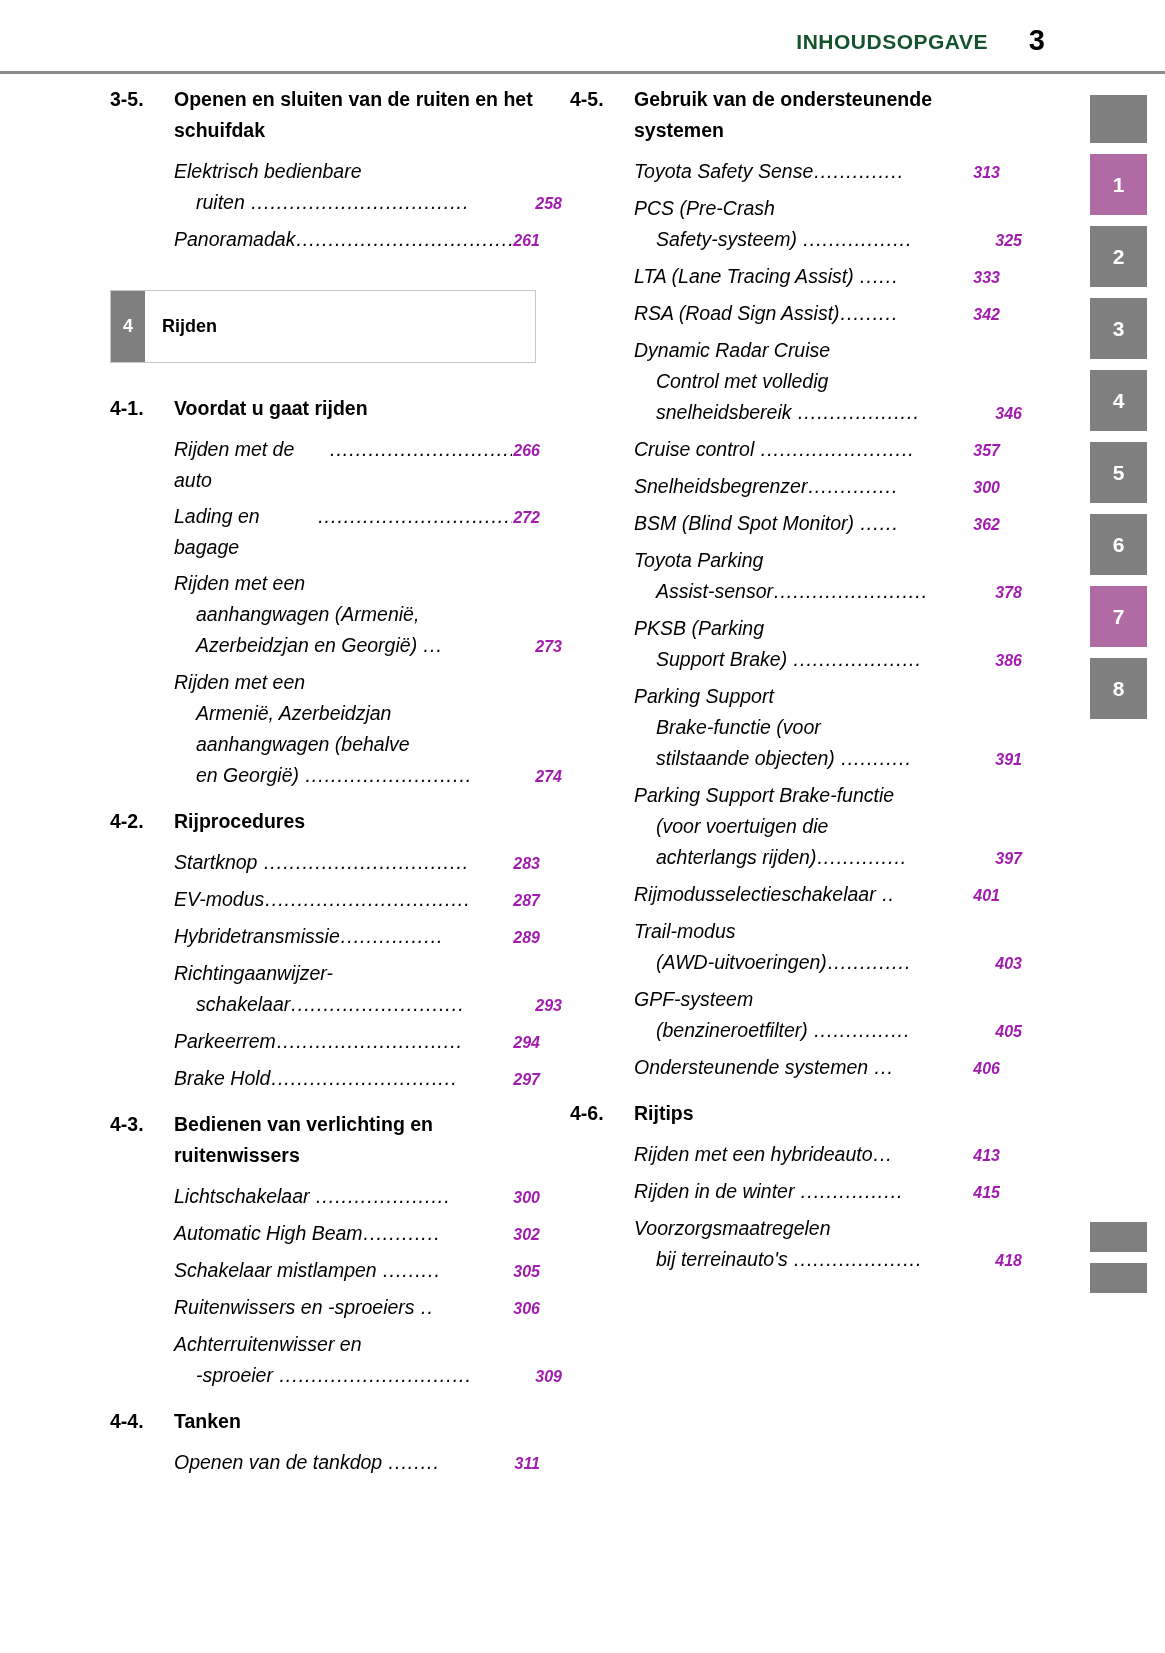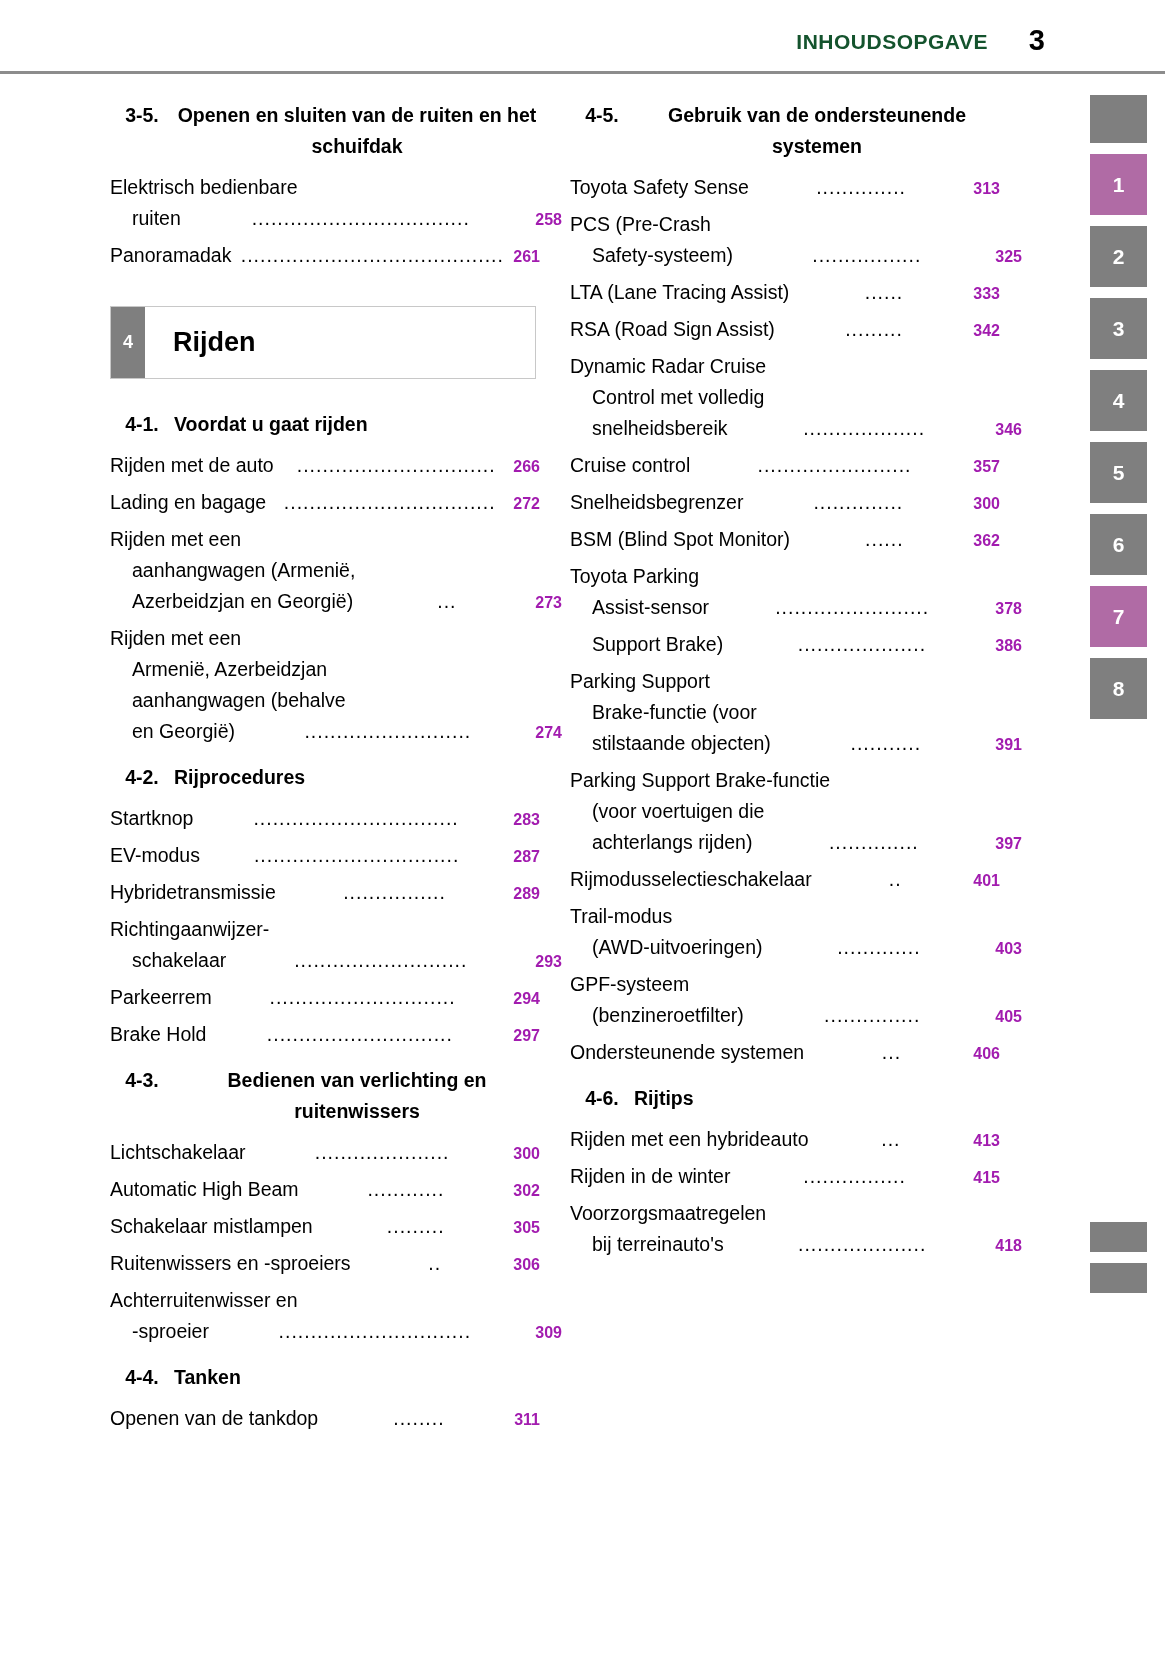--- a/index.html
+++ b/index.html
@@ -87,23 +87,22 @@
   }
   .tab-small {
     width: 57px;
     height: 30px;
     margin-bottom: 11px;
     background: #7f7f7f;
   }
   
   .col {
     position: absolute;
-    top: 100px;
+    top: 84px;
     width: 430px;
-    text-align: center;
   }
   .col-left { left: 110px; }
   .col-right { left: 570px; }
 
   
   .sec {
     display: flex;
     margin-bottom: 10px;
     margin-top: 14px;
   }
@@ -117,23 +116,25 @@
   }
   .sec-title {
     font-size: 19.5px;
     font-weight: bold;
     line-height: 31px;
   }
 
   
   .entry {
     position: relative;
+    margin-left: 64px;
     margin-bottom: 5px;
     font-size: 19.5px;
     line-height: 31px;
+    font-style: italic;
   }
   .entry-line {
     display: flex;
     align-items: baseline;
     width: 100%;
   }
   .entry-label {
     white-space: pre-wrap;
   }
   .dots {
@@ -169,22 +170,22 @@
     font-size: 18px;
     font-weight: bold;
     display: flex;
     align-items: center;
     justify-content: center;
   }
   .chapter-name {
     flex: 1 1 auto;
     display: flex;
     align-items: center;
-    padding-left: 28px;
-    font-size: 27px;
+    padding-left: 17px;
+    font-size: 18px;
     font-weight: bold;
     background: #ffffff;
   }
 </style>
 </head>
 <body>
 
 <div class="page">
 
   <div class="header">
@@ -488,20 +489,23 @@
           <span class="entry-label">Toyota Parking</span>
         </div>
       <div class="entry-line cont-indent">
         <span class="entry-label">Assist-sensor</span>
         <span class="dots">........................</span>
         <span class="pg">378</span>
       </div>
     </div>
 
     <div class="entry">
+      <div class="entry-line">
+          <span class="entry-label">PKSB (Parking</span>
+        </div>
       <div class="entry-line cont-indent">
         <span class="entry-label">Support Brake) </span>
         <span class="dots">....................</span>
         <span class="pg">386</span>
       </div>
     </div>
 
     <div class="entry">
       <div class="entry-line">
           <span class="entry-label">Parking Support</span>

